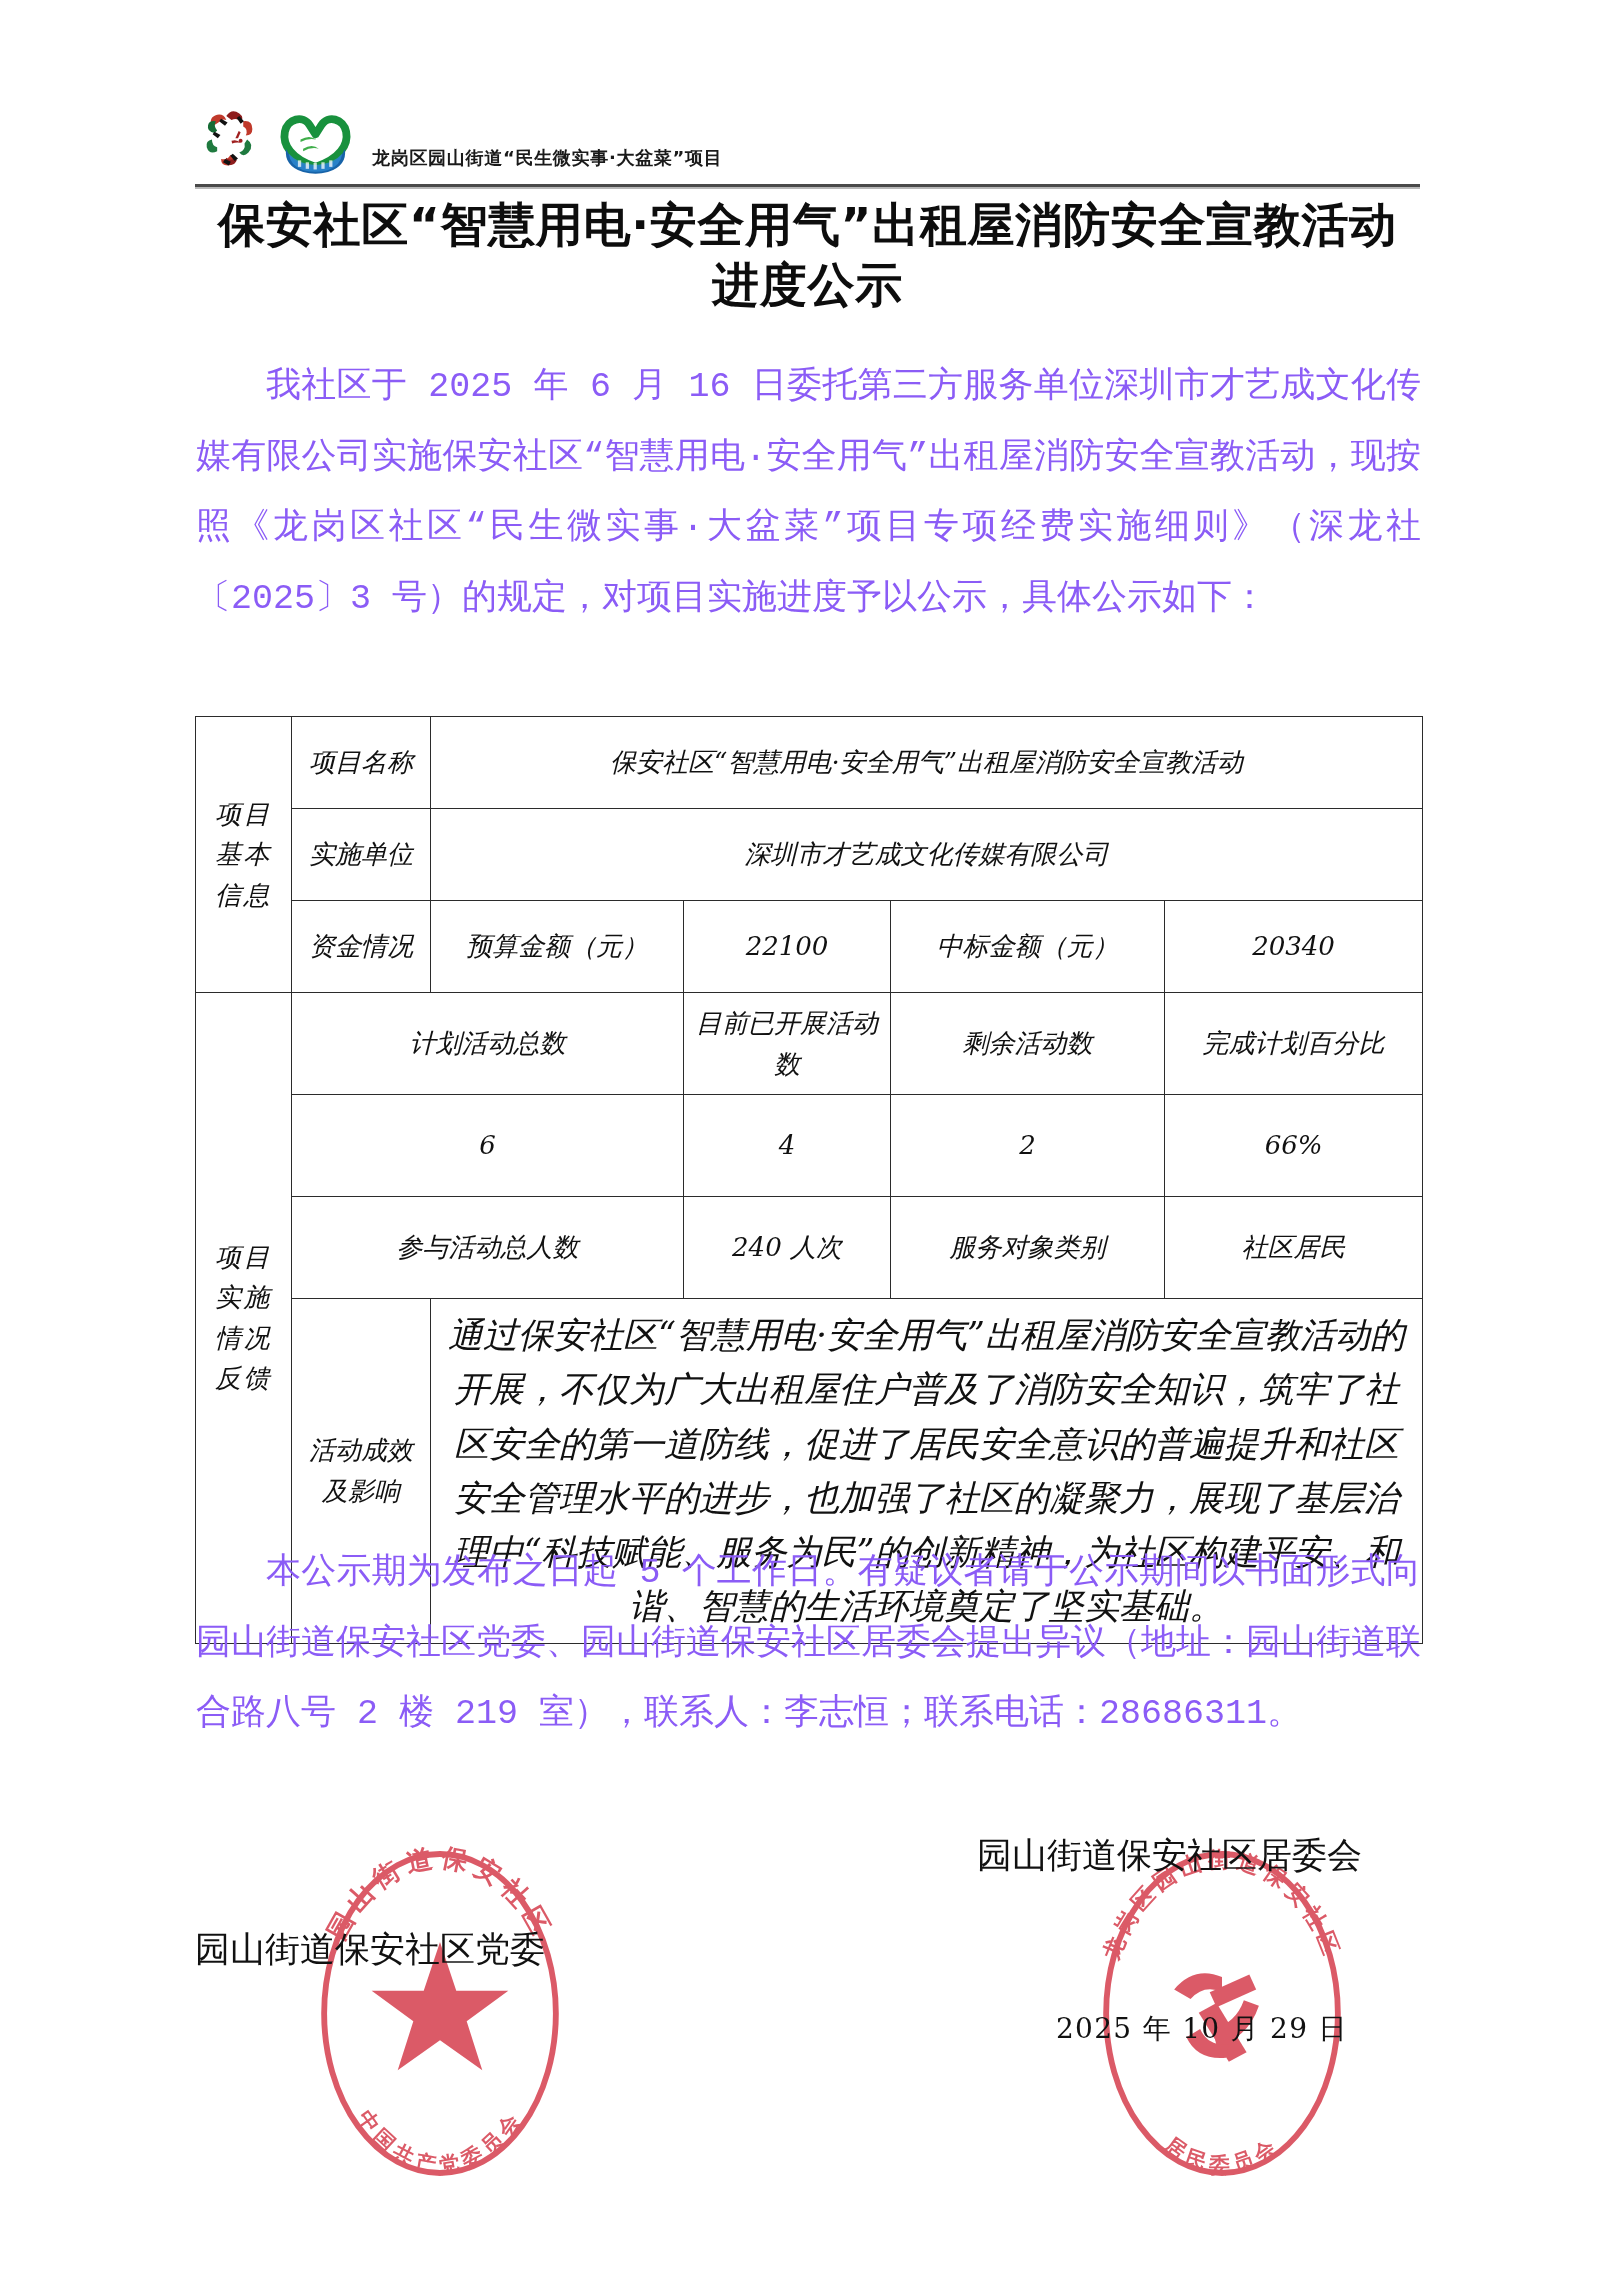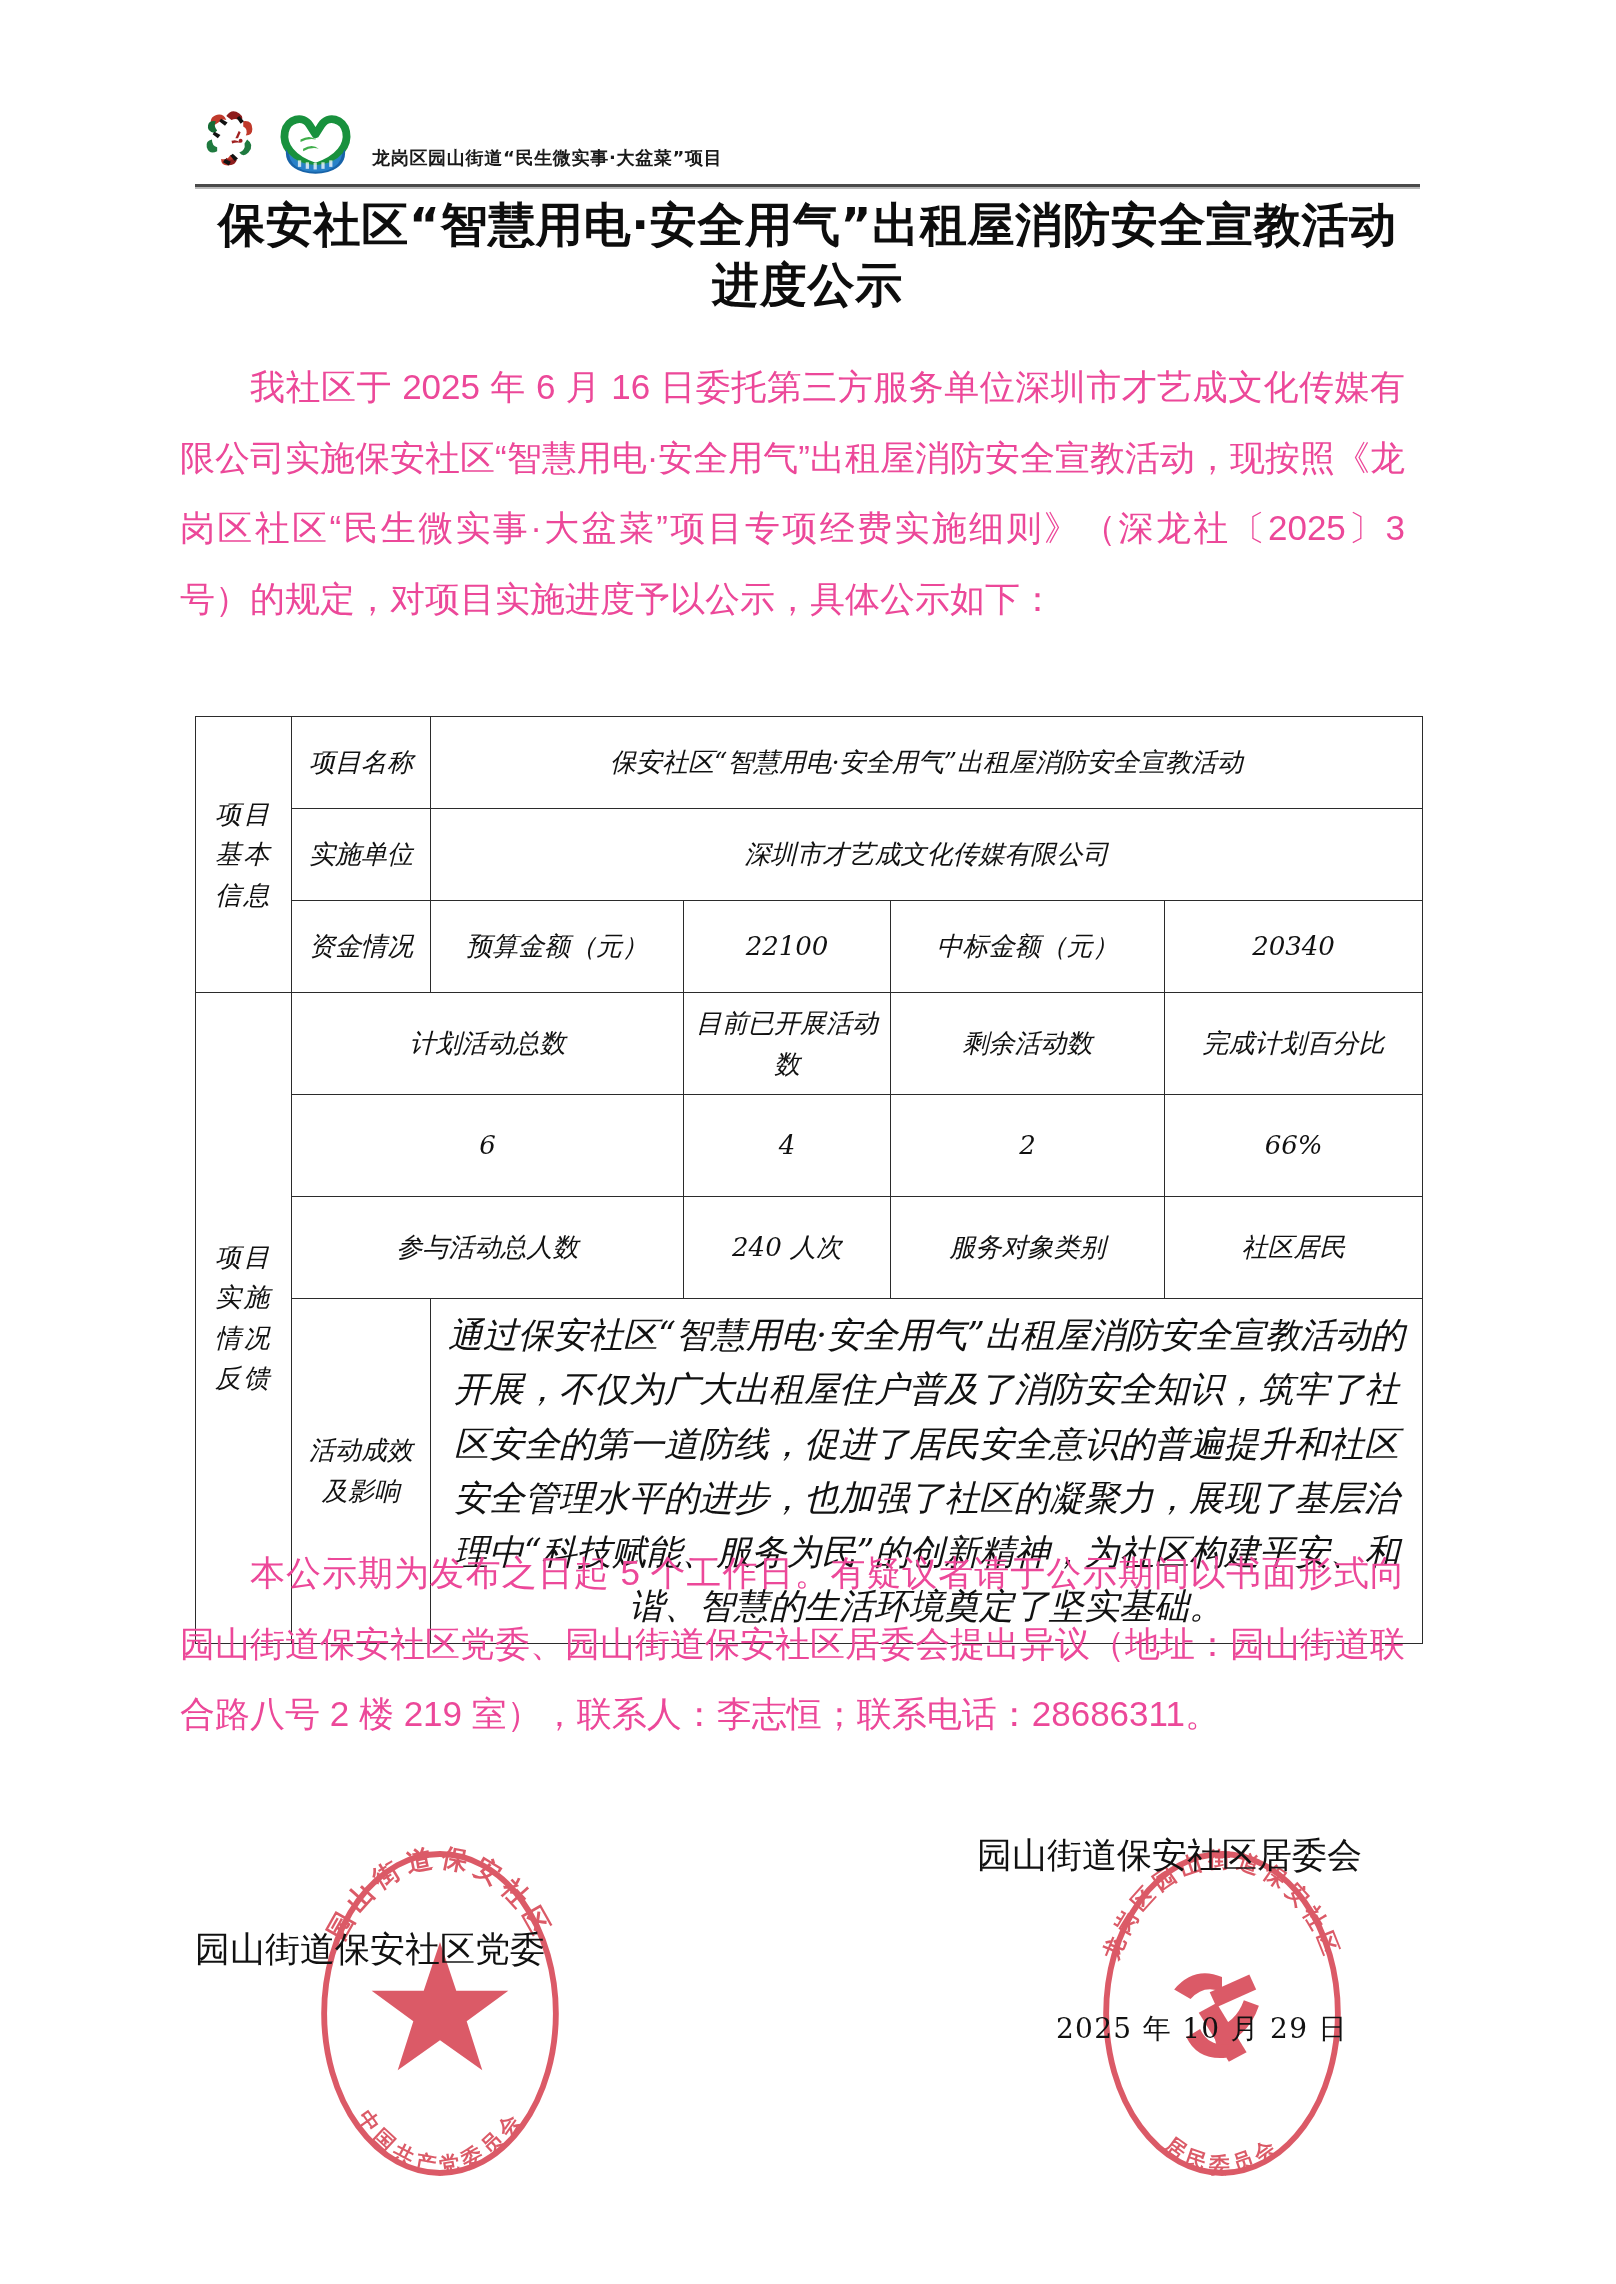--- a/index.html
+++ b/index.html
@@ -76,29 +76,29 @@
     font-size: 47px;
     font-weight: bold;
     line-height: 1.28;
     letter-spacing: 0.7px;
     color: #0d0d0d;
   }
 
   
   .body-para {
     position: absolute;
-    left: 180px;
+    left: 196px;
     width: 1225px;
     font-size: 35px;
     line-height: 2.02;
     text-align: justify;
     text-justify: inter-ideograph;
     text-indent: 2em;
-    color: #ec4899;
-    font-family: Liberation Sans, sans-serif;
+    color: #8b5cf6;
+    font-family: Liberation Mono, monospace;
   }
   .para-intro { top: 352px; }
   .para-closing { top: 1538px; }
 
   
   .info-table {
     position: absolute;
     left: 195px;
     top: 716px;
     width: 1228px;

